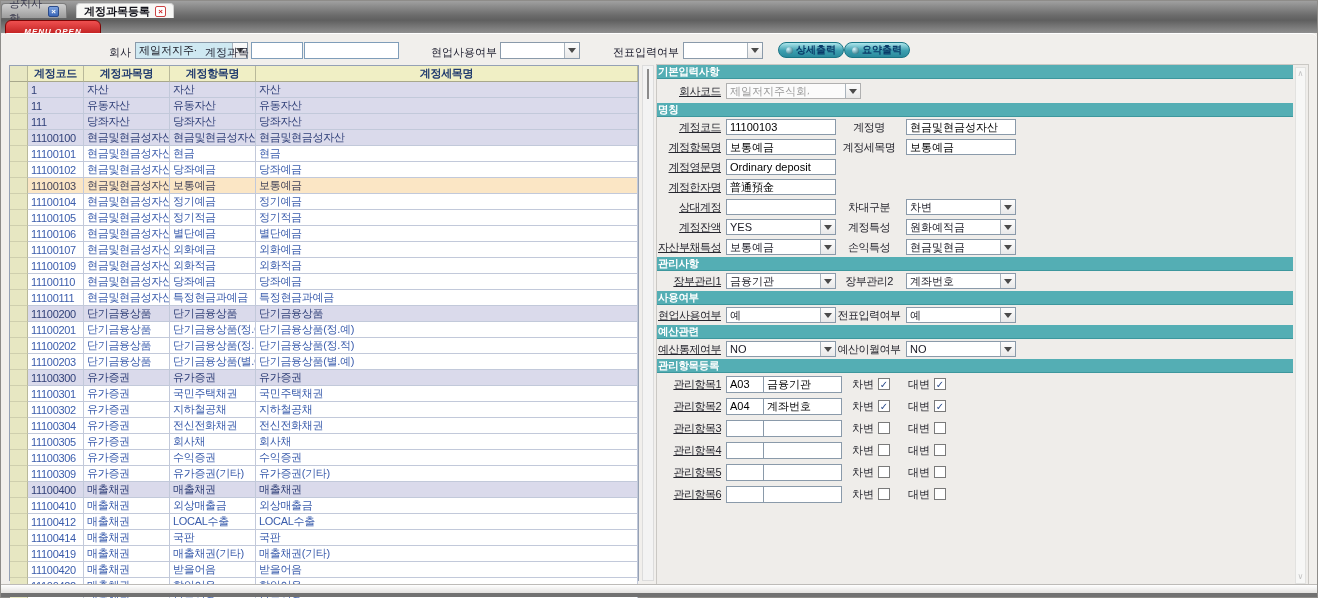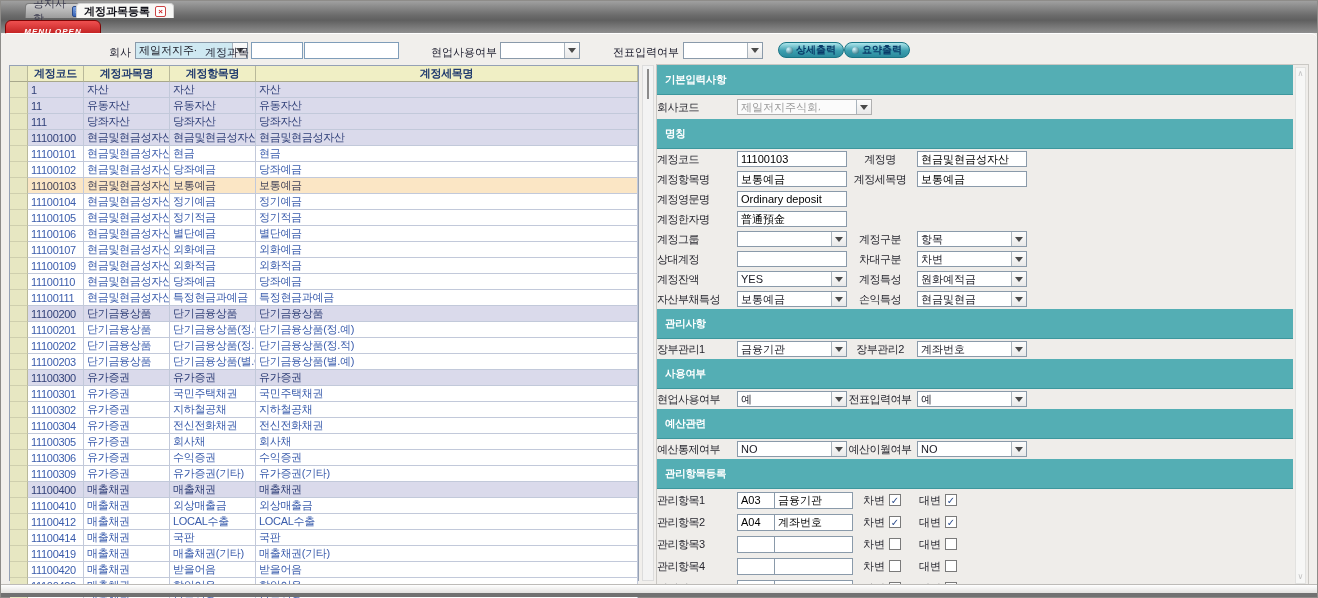--- a/index.html
+++ b/index.html
@@ -5,21 +5,21 @@
   * { margin:0; padding:0; box-sizing:border-box; }
   html,body { width:1318px; height:598px; }
   body { font-family:"Liberation Sans", sans-serif; font-size:11px; background:#c9c7c4; position:relative; overflow:hidden; }
   .app { position:absolute; inset:0; border:1px solid #8e8c89; background:#efedea; }
 
   
   .topband { position:absolute; left:0; top:0; width:100%; height:32px;
              background:linear-gradient(180deg,#a0a0a0 0%,#6b6b6b 45%,#5f5f5f 60%,#8f8f8f 100%); }
   .tab { position:absolute; top:2px; height:15px; display:flex; align-items:center; gap:5px;
          padding:0 7px; border-radius:4px 4px 0 0; font-size:11px; cursor:default; }
-  .tab.inactive { left:24px; width:66px; background:linear-gradient(#cfcfcf,#9c9c9c); color:#3c3c50; border:1px solid #7d7d7d; border-bottom:none; }
+  .tab.inactive { left:0; width:66px; background:linear-gradient(#cfcfcf,#9c9c9c); color:#3c3c50; border:1px solid #7d7d7d; border-bottom:none; }
   .tab.active { left:75px; width:98px; background:#f7f7f5; color:#101018; font-weight:bold; border:1px solid #d0d0d0; border-bottom:none; }
   .tabx { width:11px; height:11px; font-size:8px; font-weight:bold; line-height:10px; text-align:center; border-radius:2px; flex:0 0 auto; }
   .tabx.blue { background:linear-gradient(#7da3e0,#3a66b8); color:#fff; border:1px solid #2a4a8a; }
   .tabx.red  { background:#fff; color:#cc2222; border:1px solid #cc4444; }
   .menu-open { position:absolute; left:4px; top:19px; width:96px; height:22px; border-radius:6px;
                background:linear-gradient(#ef5050,#a80808); border:1px solid #7e0404; color:#fff;
                font-size:8px; font-weight:bold; font-style:italic; letter-spacing:1px;
                display:flex; align-items:center; justify-content:center; }
 
   
@@ -58,25 +58,25 @@
   .g-row.selected { background:#fbe6c5; color:#45455a; }
   .g-row .c0 { background:#e7e7c2; }
 
   
   .vsb { position:absolute; left:641px; top:31px; width:12px; height:516px; background:#f3f3f3; border:1px solid #dcdcdc; }
   .vsb .thumb { position:absolute; left:4px; top:3px; width:2px; height:30px; background:#8b8b8b; }
 
   
   .panel { position:absolute; left:655px; top:30px; width:653px; height:523px; background:#efedea; border:1px solid #cac8c4; }
   .panel-inner { position:absolute; left:0; top:0; right:15px; bottom:0; }
-  .secbar { height:30px; background:#54aeb4; color:#fff; font-weight:bold; font-size:10.5px; padding-left:8px; display:flex; align-items:center; letter-spacing:-0.3px; border-bottom:1px solid #3d979d; }
+  .secbar { height:14px; background:#54aeb4; color:#fff; font-weight:bold; font-size:10.5px; padding-left:1px; display:flex; align-items:center; letter-spacing:-0.3px; border-bottom:1px solid #3d979d; }
   .frow { display:flex; align-items:center; height:20px; position:relative; }
   .frow.tall { height:24px; }
   .frow.mi { height:22px; }
-  .lb1 { width:64px; text-align:left; margin-right:16px; color:#26262e; letter-spacing:-0.5px; flex:0 0 auto; }
+  .lb1 { width:64px; text-align:right; margin-right:5px; color:#26262e; letter-spacing:-0.5px; flex:0 0 auto;text-decoration:underline; }
   .lb2 { width:66px; text-align:center; margin-right:4px; color:#26262e; letter-spacing:-0.5px; flex:0 0 auto; }
   .f-inp { width:110px; height:16px; border:1px solid #8a9aaa; background:#fff; font-size:11px; padding:0 3px; flex:0 0 auto; font-family:"Liberation Sans",sans-serif; }
   .f-sel { position:relative; top:auto; width:110px; flex:0 0 auto; height:16px; }
   .f-sel.wide { width:135px; }
   .cbx { width:12px; height:12px; border:1px solid #7a7a7a; background:#fff; display:flex; align-items:center; justify-content:center; font-size:10px; color:#2a4a8a; flex:0 0 auto; margin-right:8px; }
   .cb-label { margin:0 4px 0 10px; color:#26262e; }
   .mi-code { width:38px; height:17px; border:1px solid #8a9aaa; background:#fff; font-size:11px; padding:0 3px; flex:0 0 auto; font-family:"Liberation Sans",sans-serif; }
   .mi-name { width:78px; height:17px; border:1px solid #8a9aaa; border-left:none; background:#fff; font-size:11px; padding:0 3px; flex:0 0 auto; font-family:"Liberation Sans",sans-serif; }
 
   
@@ -410,32 +410,20 @@
         </div>
         <div class="frow">
           <span class="lb1">계정영문명</span>
           <input class="f-inp" value="Ordinary deposit" style="">
         </div>
         <div class="frow">
           <span class="lb1">계정한자명</span>
           <input class="f-inp" value="普通預金" style="">
         </div>
 
-        <div class="frow">
-          <span class="lb1">계정그룹</span>
-          <div class="sel f-sel">
-            <span class="v"></span>
-              <span class="arrow"></span>
-          </div>
-          <span class="lb2">계정구분</span>
-          <div class="sel f-sel">
-            <span class="v">항목</span>
-              <span class="arrow"></span>
-          </div>
-        </div>
         <div class="frow">
           <span class="lb1">상대계정</span>
           <input class="f-inp" value="" style="">
           <span class="lb2">차대구분</span>
           <div class="sel f-sel">
             <span class="v">차변</span>
               <span class="arrow"></span>
           </div>
         </div>
         <div class="frow">

